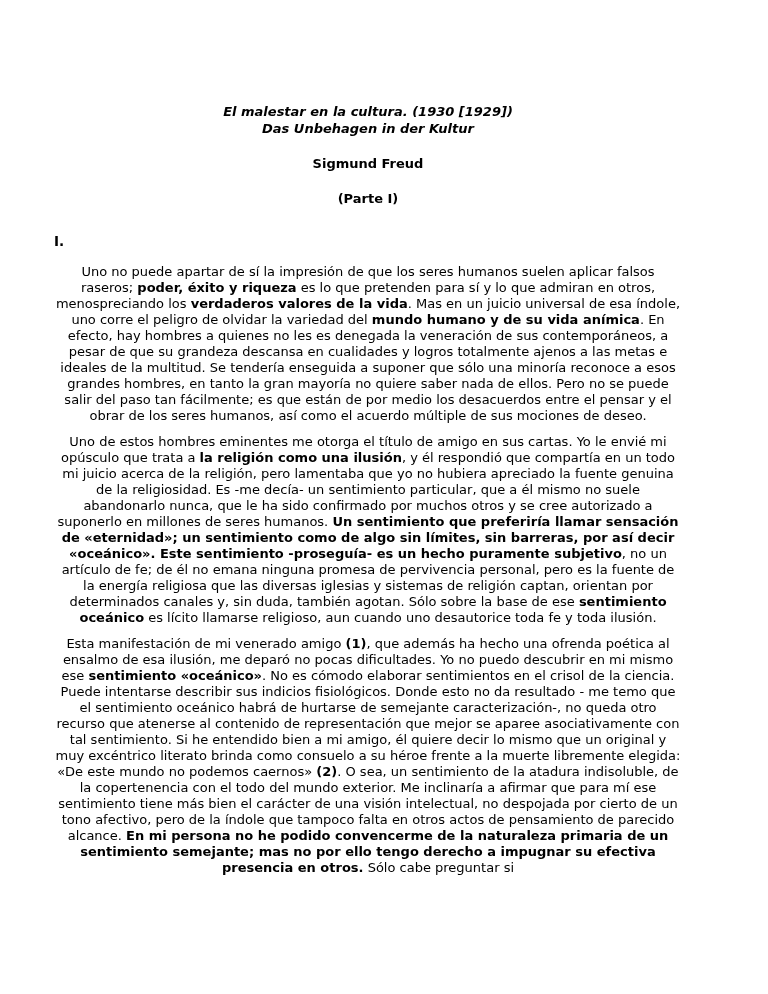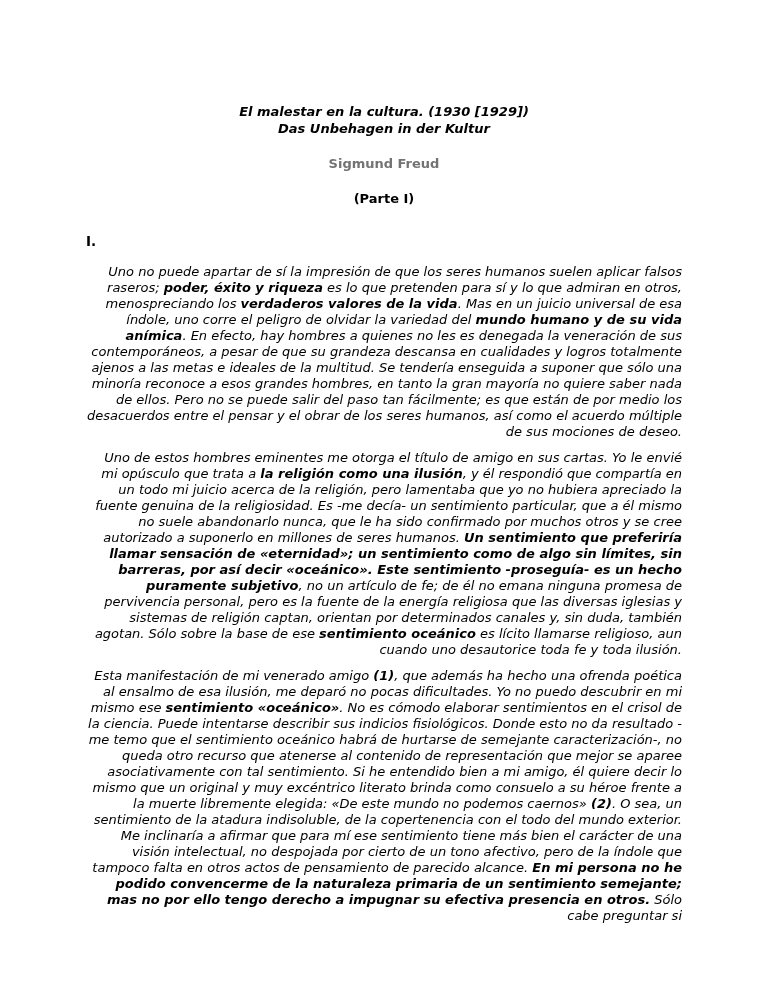--- a/index.html
+++ b/index.html
@@ -9,21 +9,21 @@
     height: 994px;
     overflow: hidden;
     font-family: "DejaVu Sans", "Liberation Sans", sans-serif;
     font-size: 13px;
     line-height: 16px;
     color: #000000;
   }
   .page {
     width: 768px;
     height: 994px;
-    padding: 103px 86px 0 86px;
+    padding: 103px 86px 0 54px;
     background: #ffffff;
   }
   .doc-title {
     text-align: center;
     font-weight: bold;
     font-style: italic;
     font-size: 13px;
     line-height: 17px;
   }
   .author {
@@ -35,32 +35,32 @@
     text-align: center;
     margin-top: 19px;
     font-weight: bold;
   }
   .section-heading {
     font-weight: bold;
     font-size: 13.5px;
     margin-top: 26px;
   }
   .paragraphs { margin-top: 15px; }
-  .paragraphs p { margin-bottom: 10px; text-align: right; font-style: italic; }
+  .paragraphs p { margin-bottom: 10px; text-align: center; }
   .paragraphs b { font-weight: bold; }
 </style>
 </head>
 <body style="color: rgb(0, 0, 0); background: rgb(255, 255, 255);">
 
 <div class="page">
   <h1 class="doc-title">
     <span>El malestar en la cultura. (1930 [1929])</span><br>
     <span>Das Unbehagen in der Kultur</span>
   </h1>
-  <p class="author" style="color: #737373;">Sigmund Freud</p>
+  <p class="author" style="color: #000000;">Sigmund Freud</p>
   <p class="part">(Parte I)</p>
   <h2 class="section-heading">I.</h2>
   <div class="paragraphs" id="paragraphs">
       <p><span>Uno no puede apartar de sí la impresión de que los seres humanos suelen aplicar falsos raseros; </span><b>poder, éxito y riqueza</b><span> es lo que pretenden para sí y lo que admiran en otros, menospreciando los </span><b>verdaderos valores de la vida</b><span>. Mas en un juicio universal de esa índole, uno corre el peligro de olvidar la variedad del </span><b>mundo humano y de su vida anímica</b><span>. En efecto, hay hombres a quienes no les es denegada la veneración de sus contemporáneos, a pesar de que su grandeza descansa en cualidades y logros totalmente ajenos a las metas e ideales de la multitud. Se tendería enseguida a suponer que sólo una minoría reconoce a esos grandes hombres, en tanto la gran mayoría no quiere saber nada de ellos. Pero no se puede salir del paso tan fácilmente; es que están de por medio los desacuerdos entre el pensar y el obrar de los seres humanos, así como el acuerdo múltiple de sus mociones de deseo.</span></p>
       <p><span>Uno de estos hombres eminentes me otorga el título de amigo en sus cartas. Yo le envié mi opúsculo que trata a </span><b>la religión como una ilusión</b><span>, y él respondió que compartía en un todo mi juicio acerca de la religión, pero lamentaba que yo no hubiera apreciado la fuente genuina de la religiosidad. Es -me decía- un sentimiento particular, que a él mismo no suele abandonarlo nunca, que le ha sido confirmado por muchos otros y se cree autorizado a suponerlo en millones de seres humanos. </span><b>Un sentimiento que preferiría llamar sensación de «eternidad»; un sentimiento como de algo sin límites, sin barreras, por así decir «oceánico». Este sentimiento -proseguía- es un hecho puramente subjetivo</b><span>, no un artículo de fe; de él no emana ninguna promesa de pervivencia personal, pero es la fuente de la energía religiosa que las diversas iglesias y sistemas de religión captan, orientan por determinados canales y, sin duda, también agotan. Sólo sobre la base de ese </span><b>sentimiento oceánico</b><span> es lícito llamarse religioso, aun cuando uno desautorice toda fe y toda ilusión.</span></p>
       <p><span>Esta manifestación de mi venerado amigo </span><b>(1)</b><span>, que además ha hecho una ofrenda poética al ensalmo de esa ilusión, me deparó no pocas dificultades. Yo no puedo descubrir en mi mismo ese </span><b>sentimiento «oceánico»</b><span>. No es cómodo elaborar sentimientos en el crisol de la ciencia. Puede intentarse describir sus indicios fisiológicos. Donde esto no da resultado - me temo que el sentimiento oceánico habrá de hurtarse de semejante caracterización-, no queda otro recurso que atenerse al contenido de representación que mejor se aparee asociativamente con tal sentimiento. Si he entendido bien a mi amigo, él quiere decir lo mismo que un original y muy excéntrico literato brinda como consuelo a su héroe frente a la muerte libremente elegida: «De este mundo no podemos caernos» </span><b>(2)</b><span>. O sea, un sentimiento de la atadura indisoluble, de la copertenencia con el todo del mundo exterior. Me inclinaría a afirmar que para mí ese sentimiento tiene más bien el carácter de una visión intelectual, no despojada por cierto de un tono afectivo, pero de la índole que tampoco falta en otros actos de pensamiento de parecido alcance. </span><b>En mi persona no he podido convencerme de la naturaleza primaria de un sentimiento semejante; mas no por ello tengo derecho a impugnar su efectiva presencia en otros.</b><span> Sólo cabe preguntar si</span></p>
     </div>
 </div>
 
 </body></html>

